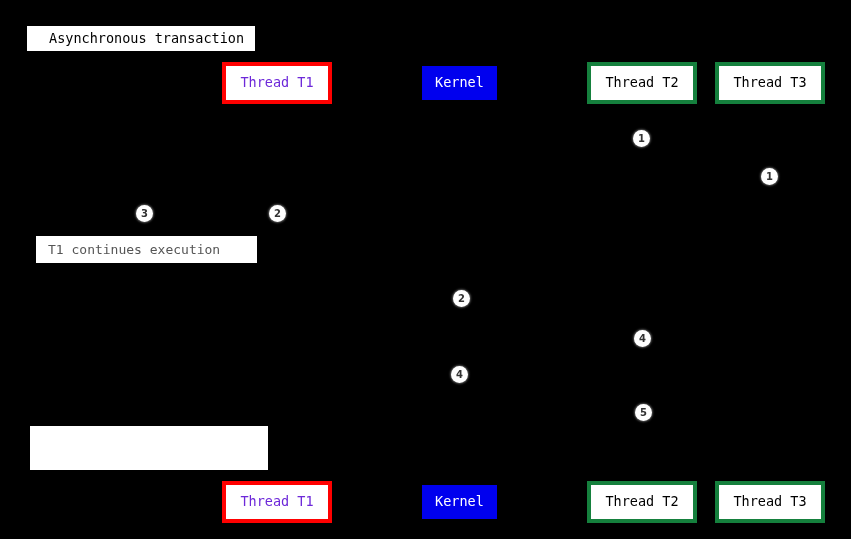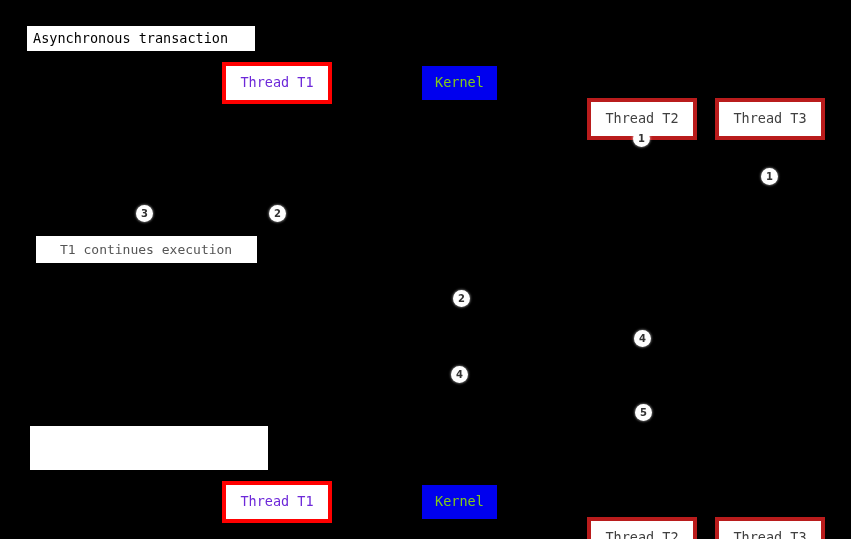--- a/index.html
+++ b/index.html
@@ -22,32 +22,32 @@
   
   .titlebox {
     background: #ffffff;
     color: #000000;
     font-size: 13.5px;
     line-height: 1;
     letter-spacing: 0px;
     display: flex;
     align-items: center;
     justify-content: flex-start;
-    padding: 0 6px;
+    padding: 0 22px;
     white-space: pre;
   }
   .notebox {
     background: #ffffff;
     color: #555555;
     font-size: 13px;
     line-height: 1;
     display: flex;
     align-items: center;
     justify-content: flex-start;
-    padding: 0 24px;
+    padding: 0 12px;
     white-space: pre;
   }
   .blankbox {
     background: #ffffff;
   }
 
   
   .pbox {
     display: flex;
     align-items: center;
@@ -57,27 +57,26 @@
     line-height: 1;
     box-sizing: border-box;
   }
   .pbox.red {
     background: #ffffff;
     color: #6d28d9;
     border: 4px solid #ff0000;
   }
   .pbox.blue-outline {
     background: #ffffff;
-    color: #404040;
-    border: 4px solid #b91c1c;
-    margin-top: 36px;
+    color: #000000;
+    border: 4px solid #15803d;
   }
   .pbox.blue-solid {
     background: #0000ee;
-    color: #84cc16;
+    color: #ffffff;
     border: 0;
   }
 
   
   .lifeline {
     position: absolute;
     width: 1px;
     background: #000000;
   }
   .ltick {

